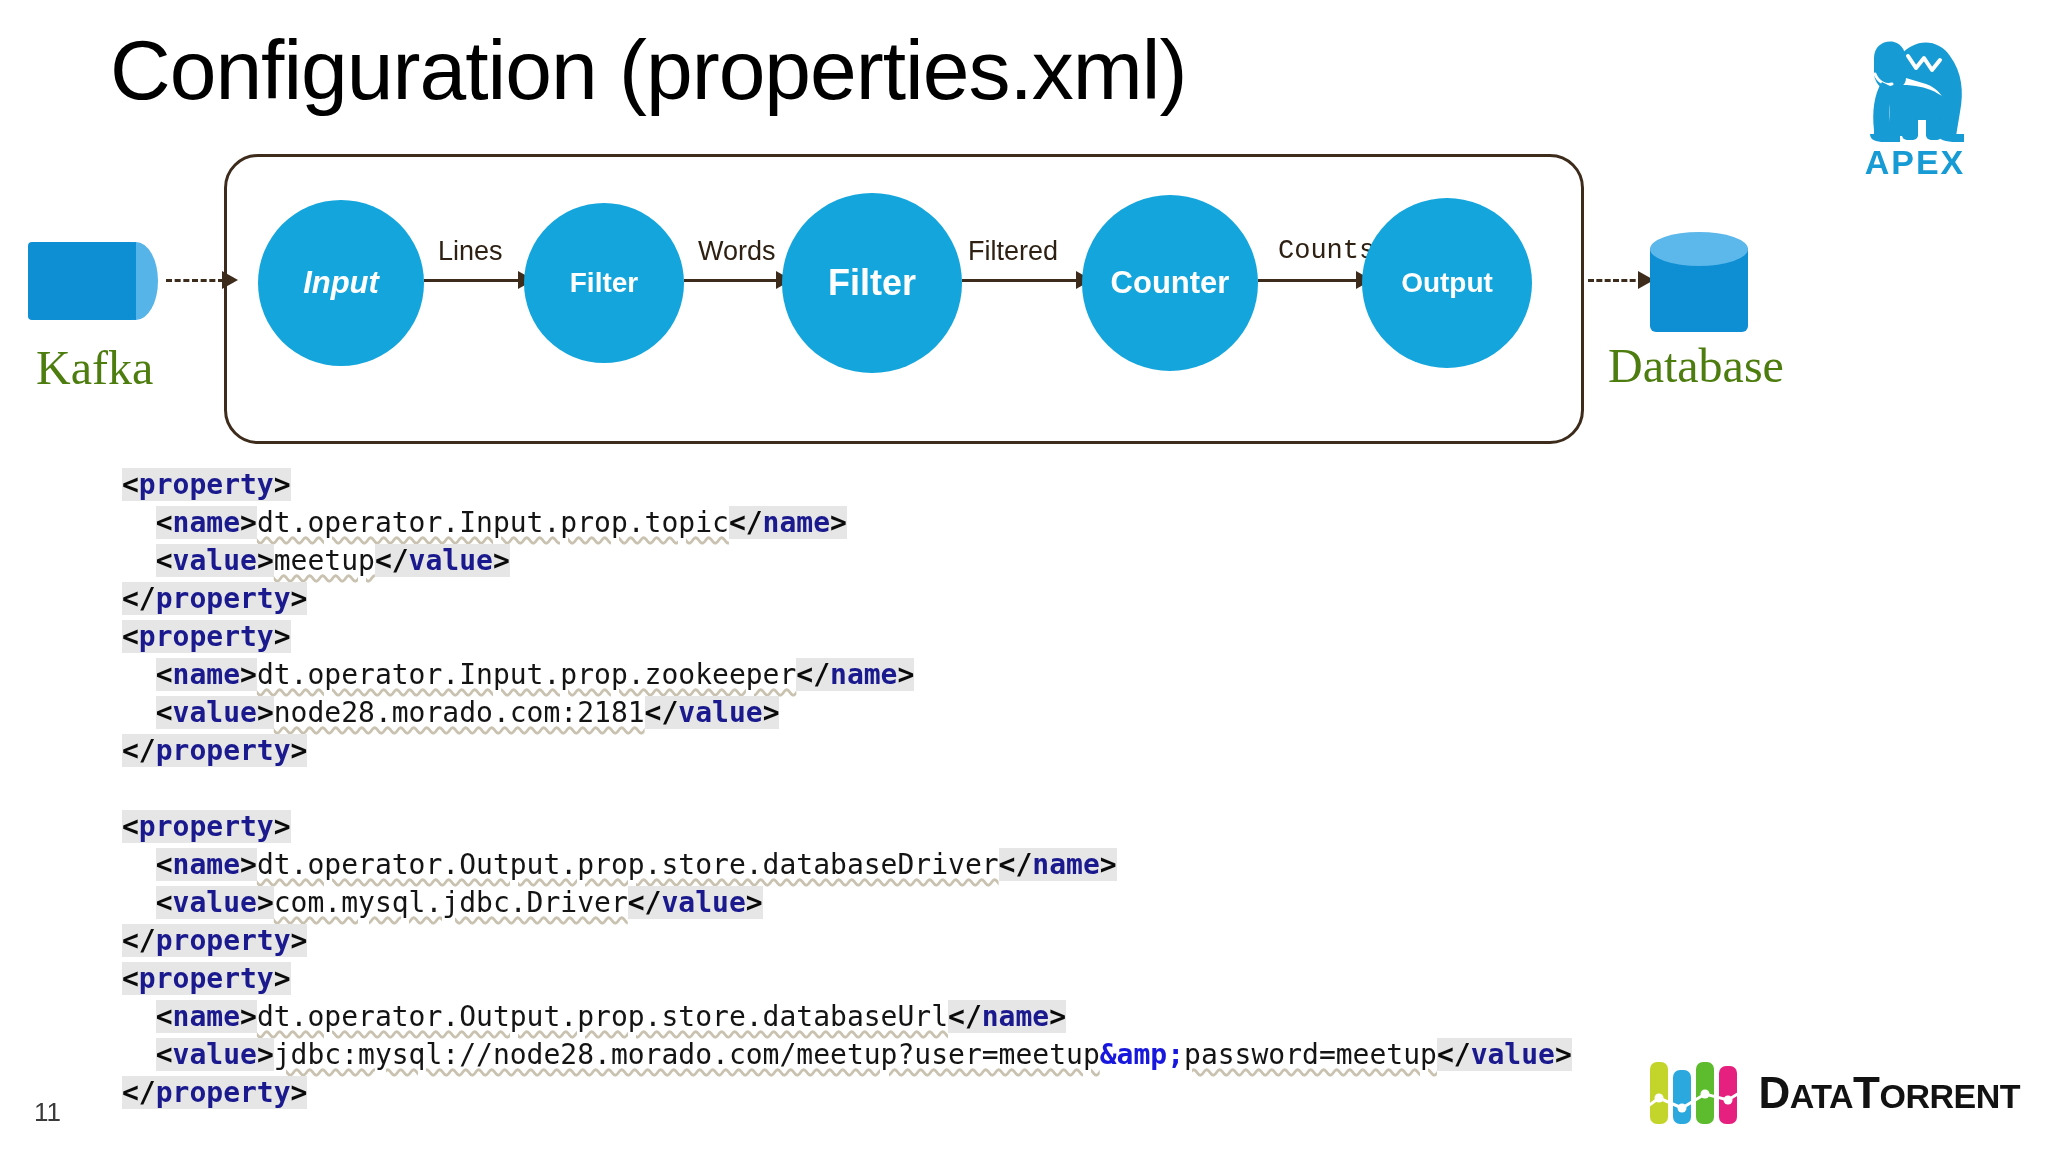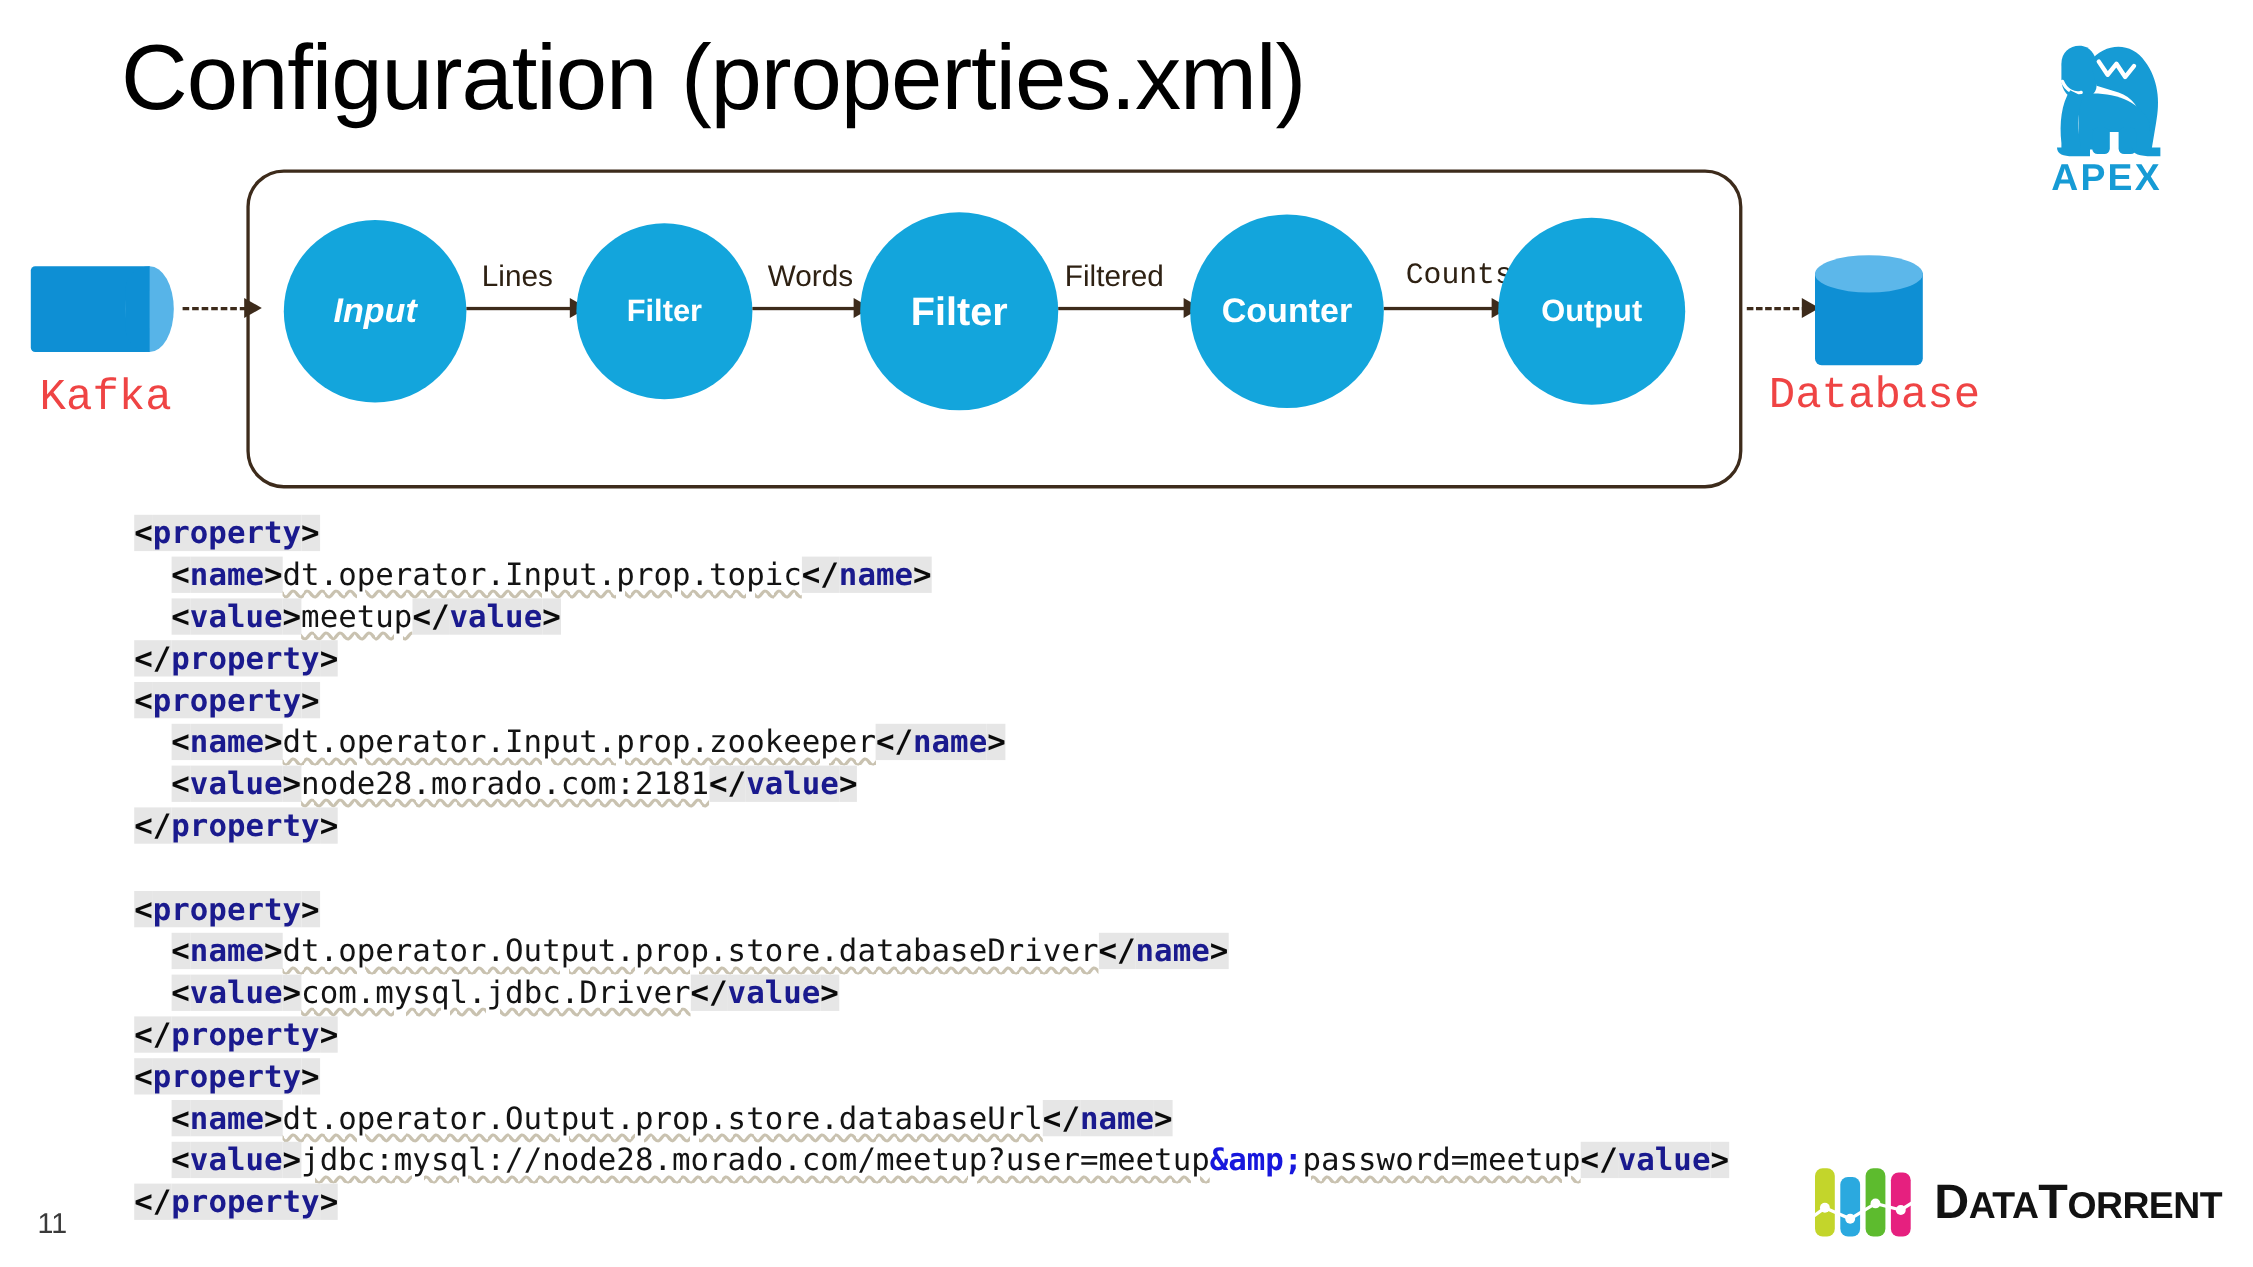--- a/index.html
+++ b/index.html
@@ -162,23 +162,23 @@
   .db-top {
     position: absolute;
     left: 0; top: 0;
     width: 98px; height: 34px;
     background: #5CB7EA;
     border-radius: 50%;
   }
 
   .shape-caption {
     position: absolute;
-    color: #ef4444;
-    font-size: 40px;
-    font-family: Liberation Mono, monospace;
+    color: #4d7c0f;
+    font-size: 48px;
+    font-family: Liberation Serif, serif;
     white-space: nowrap;
   }
 
   
   .code-block {
     position: absolute;
     left: 122px;
     top: 466px;
     font-family: "DejaVu Sans Mono", monospace;
     font-size: 28px;

